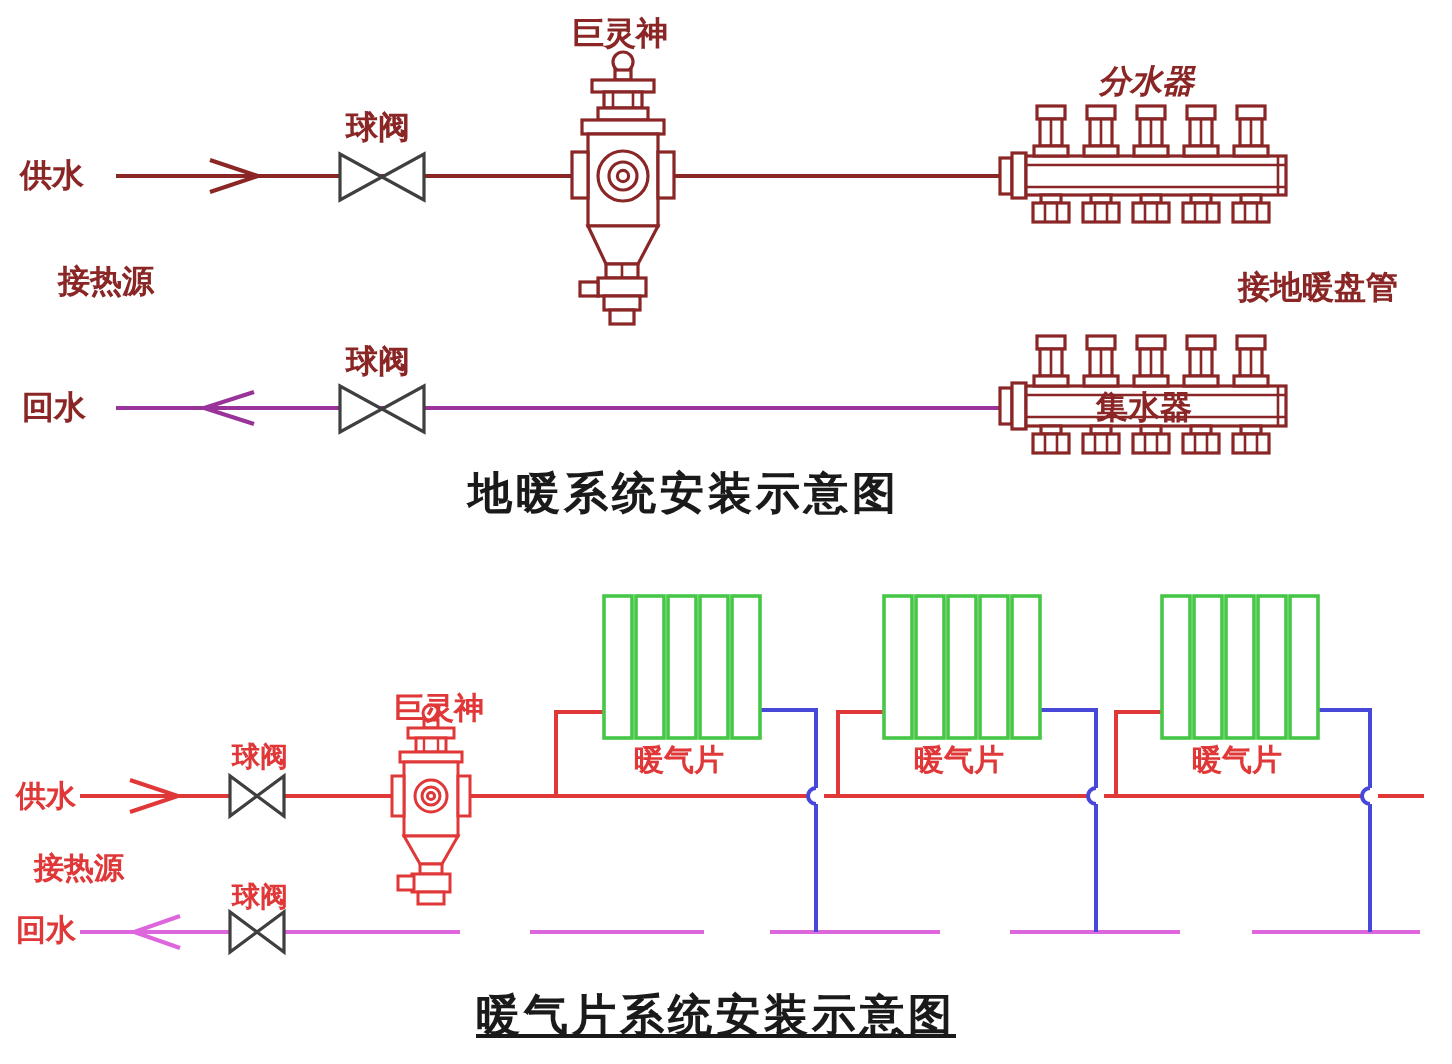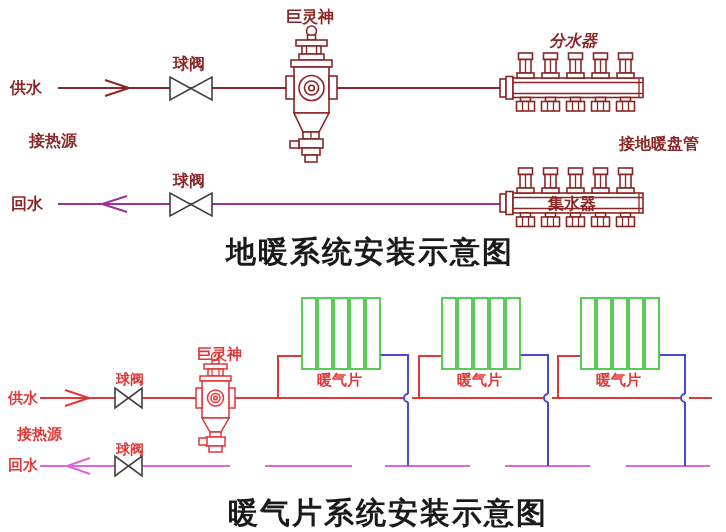--- a/index.html
+++ b/index.html
@@ -7,21 +7,21 @@
     position:relative;width:726px;height:532px;background:#ffffff;overflow:hidden;
     font-family:"DejaVu Sans","Liberation Sans",sans-serif;
   }
   .canvas svg{position:absolute;left:0;display:block;}
   .lbl{
     position:absolute;font-weight:700;line-height:1.1;white-space:nowrap;
     color:var(--dark-red);font-size:16px;
   }
   .lbl.red{color:var(--red);font-size:14px;}
   .title{
-    position:absolute;font-weight:700;font-size:30px;color:var(--title-black);
+    position:absolute;font-weight:700;font-size:22px;color:var(--title-black);
     text-align:center;white-space:nowrap;letter-spacing:2px;
   }
   
   .pipe{fill:none;stroke-width:2;}
   .pk-dark{stroke:var(--dark-red);}
   .pk-purple{stroke:var(--purple);}
   .pk-red{stroke:var(--red);}
   .pk-magenta{stroke:var(--magenta);}
   .pk-blue{stroke:var(--blue);}
   .valve polygon{fill:#ffffff;stroke:var(--valve-gray);stroke-width:1.6;}
@@ -290,15 +290,15 @@
 
   <div class="lbl red" style="left:8px;top:390px;font-size:15px;">供水</div>
   <div class="lbl red" style="left:116px;top:372px;">球阀</div>
   <div class="lbl red" style="left:197px;top:346px;font-size:15px;">巨灵神</div>
   <div class="lbl red" style="left:17px;top:426px;font-size:15px;">接热源</div>
   <div class="lbl red" style="left:8px;top:457px;font-size:15px;">回水</div>
   <div class="lbl red" style="left:116px;top:442px;">球阀</div>
   <div class="lbl red" style="left:317px;top:372px;font-size:15px;">暖气片</div>
   <div class="lbl red" style="left:457px;top:372px;font-size:15px;">暖气片</div>
   <div class="lbl red" style="left:596px;top:372px;font-size:15px;">暖气片</div>
-  <div class="title" style="left:228px;top:493px;width:260px;">暖气片系统安装示意图</div>
+  <div class="title" style="left:228px;top:493px;width:260px;text-decoration:underline;">暖气片系统安装示意图</div>
 
 </div>
 
 </body></html>

